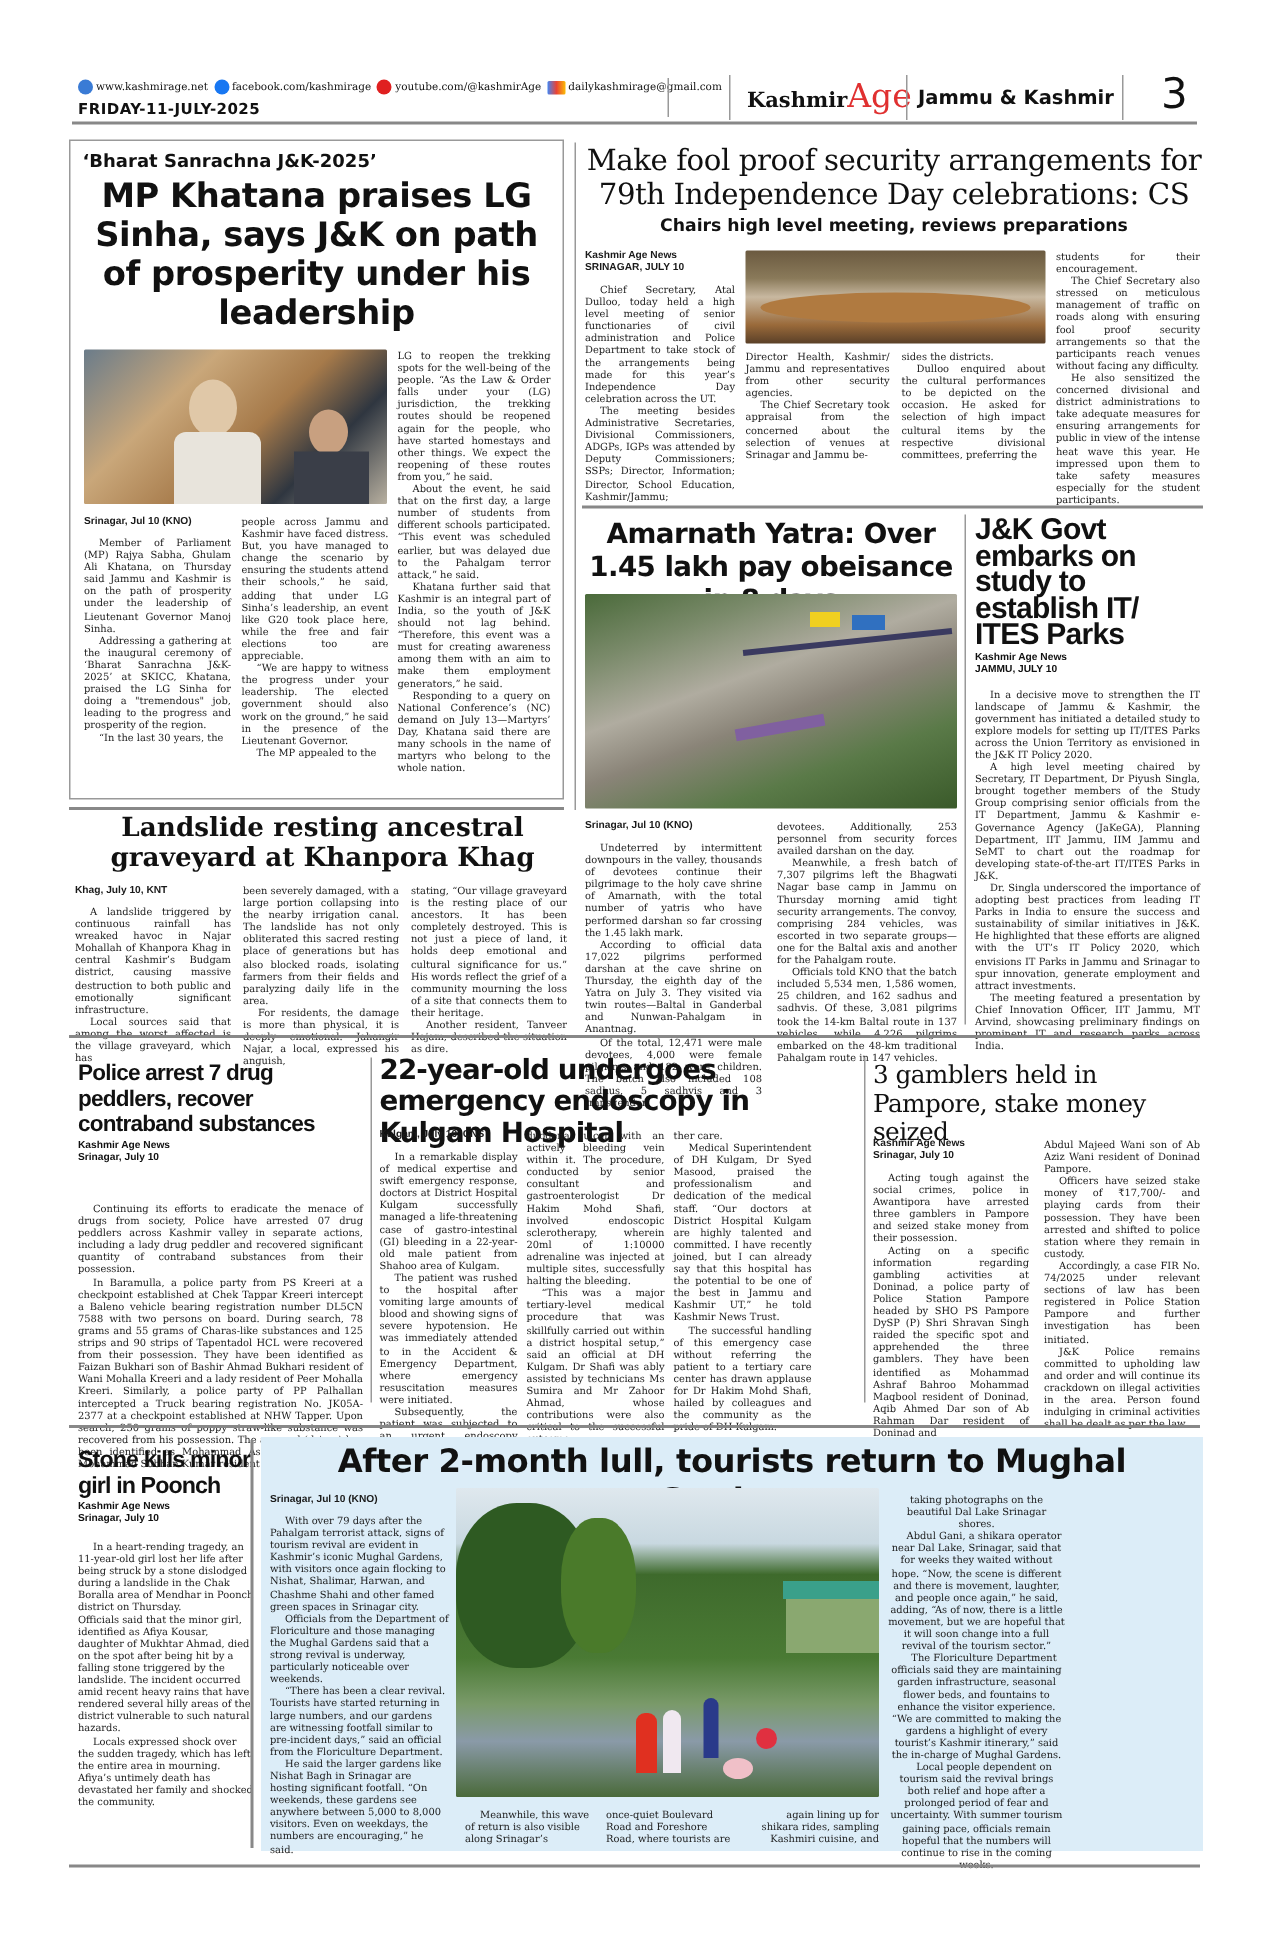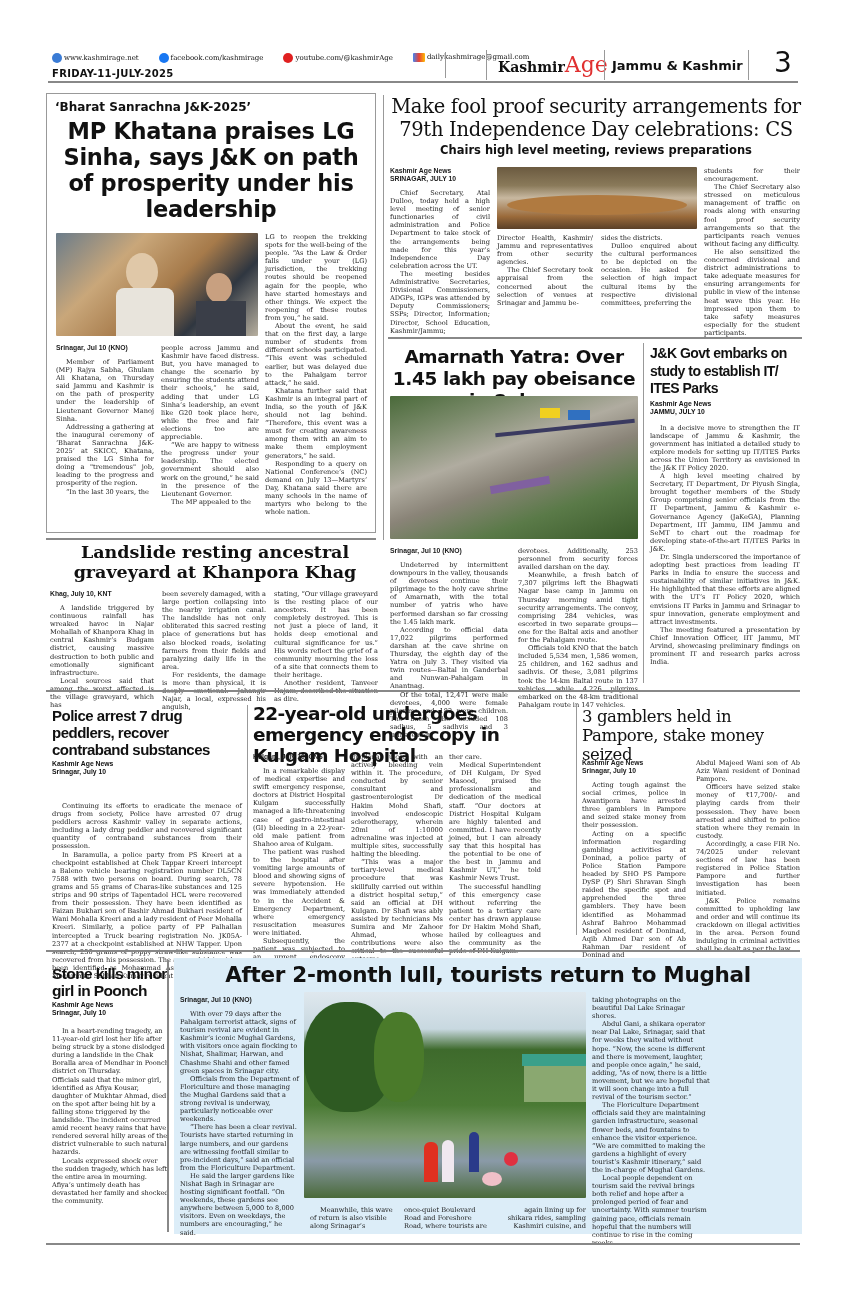--- a/index.html
+++ b/index.html
@@ -6,21 +6,21 @@
 body{width:848px;height:1292px;background:#fff;font-family:"DejaVu Serif",serif;color:#111;position:relative;overflow:hidden}
 .abs{position:absolute}
 .body-text{font-family:"DejaVu Serif",serif;font-size:6.6px;line-height:8.1px;text-align:justify;color:#1a1a1a;hyphens:auto}
 .body-text p{text-indent:10px}
 .dateline{font-family:"Liberation Sans",sans-serif;font-weight:bold;font-size:6.8px;line-height:8px;margin-bottom:6px}
 .byline{font-family:"Liberation Sans",sans-serif;font-weight:bold;font-size:6.8px;line-height:8px}
 .rule{position:absolute;background:#888;height:2px}
 .vrule{position:absolute;background:#999;width:1px}
 .photo{position:absolute;border-radius:1px;overflow:hidden}
 
-.hdr-links{position:absolute;left:52px;top:53px;font-size:7px;font-family:"DejaVu Serif",serif;display:flex;gap:20px;align-items:flex-start;white-space:nowrap}
+.hdr-links{position:absolute;left:52px;top:53px;font-size:7px;font-family:"DejaVu Serif",serif;display:flex;gap:4px;align-items:center;white-space:nowrap}
 .hdr-links span.ic{display:inline-block;width:10px;height:10px;border-radius:50%;margin-right:2px;vertical-align:middle}
 .date{position:absolute;left:52px;top:68px;font-family:"DejaVu Sans",sans-serif;font-weight:bold;font-size:10px;letter-spacing:.3px}
 .logo{position:absolute;left:498px;top:52px;font-family:"DejaVu Serif",serif;font-weight:bold;white-space:nowrap}
 .logo .k{font-size:14px;color:#111}
 .logo .a{font-size:22px;color:#e03030;font-weight:normal}
 .section{position:absolute;left:612px;top:58px;font-family:"DejaVu Sans",sans-serif;font-weight:bold;font-size:13px}
 .pageno{position:absolute;left:774px;top:46px;font-family:"DejaVu Sans",sans-serif;font-size:28px}
 </style>
 </head>
 <body>
@@ -115,21 +115,21 @@
   </div>
   <div class="body-text" style="position:absolute;left:128px;top:205px;width:120px">
     <p style="text-indent:0">devotees. Additionally, 253 personnel from security forces availed darshan on the day.</p>
     <p>Meanwhile, a fresh batch of 7,307 pilgrims left the Bhagwati Nagar base camp in Jammu on Thursday morning amid tight security arrangements. The convoy, comprising 284 vehicles, was escorted in two separate groups—one for the Baltal axis and another for the Pahalgam route.</p>
     <p>Officials told KNO that the batch included 5,534 men, 1,586 women, 25 children, and 162 sadhus and sadhvis. Of these, 3,081 pilgrims took the 14-km Baltal route in 137 vehicles, while 4,226 pilgrims embarked on the 48-km traditional Pahalgam route in 147 vehicles.</p>
   </div>
 </div>
 <div class="vrule" style="left:643px;top:343px;height:340px"></div>
 
 <div class="abs" style="left:650px;top:345px;width:150px;height:340px">
-  <div style="font-family:'Liberation Sans',sans-serif;font-weight:bold;font-size:14px;line-height:17.5px;letter-spacing:-.5px">J&amp;K Govt embarks on study to establish IT/ ITES Parks</div>
+  <div style="font-family:'Liberation Sans',sans-serif;font-weight:bold;font-size:20px;line-height:17.5px;letter-spacing:-.5px">J&amp;K Govt embarks on study to establish IT/ ITES Parks</div>
   <div class="byline" style="margin-top:2px">Kashmir Age News</div>
   <div class="dateline">JAMMU, JULY 10</div>
   <div class="body-text" style="margin-top:8px">
     <p>In a decisive move to strengthen the IT landscape of Jammu &amp; Kashmir, the government has initiated a detailed study to explore models for setting up IT/ITES Parks across the Union Territory as envisioned in the J&amp;K IT Policy 2020.</p>
     <p>A high level meeting chaired by Secretary, IT Department, Dr Piyush Singla, brought together members of the Study Group comprising senior officials from the IT Department, Jammu &amp; Kashmir e-Governance Agency (JaKeGA), Planning Department, IIT Jammu, IIM Jammu and SeMT to chart out the roadmap for developing state-of-the-art IT/ITES Parks in J&amp;K.</p>
     <p>Dr. Singla underscored the importance of adopting best practices from leading IT Parks in India to ensure the success and sustainability of similar initiatives in J&amp;K. He highlighted that these efforts are aligned with the UT’s IT Policy 2020, which envisions IT Parks in Jammu and Srinagar to spur innovation, generate employment and attract investments.</p>
     <p>The meeting featured a presentation by Chief Innovation Officer, IIT Jammu, MT Arvind, showcasing preliminary findings on prominent IT and research parks across India.</p>
   </div>
 </div>
 
@@ -234,20 +234,20 @@
   </div>
   <div class="body-text" style="position:absolute;left:136px;top:248px;width:88px;text-align:left">
       <p>Meanwhile, this wave of return is also visible along Srinagar’s</p>
     </div>
   <div class="body-text" style="position:absolute;left:230px;top:248px;width:88px;text-align:left">
       <p style="text-indent:0">once-quiet Boulevard Road and Foreshore Road, where tourists are</p>
     </div>
   <div class="body-text" style="position:absolute;left:324px;top:248px;width:88px;text-align:right">
       <p style="text-indent:0">again lining up for shikara rides, sampling Kashmiri cuisine, and</p>
     </div>
-  <div class="body-text" style="position:absolute;left:418px;top:38px;width:118px;text-align:left">
+  <div class="body-text" style="position:absolute;left:418px;top:38px;width:118px;text-align:center">
     <p style="text-indent:0">taking photographs on the beautiful Dal Lake Srinagar shores.</p>
     <p>Abdul Gani, a shikara operator near Dal Lake, Srinagar, said that for weeks they waited without hope. “Now, the scene is different and there is movement, laughter, and people once again,” he said, adding, “As of now, there is a little movement, but we are hopeful that it will soon change into a full revival of the tourism sector.”</p>
     <p>The Floriculture Department officials said they are maintaining garden infrastructure, seasonal flower beds, and fountains to enhance the visitor experience. “We are committed to making the gardens a highlight of every tourist’s Kashmir itinerary,” said the in-charge of Mughal Gardens.</p>
     <p>Local people dependent on tourism said the revival brings both relief and hope after a prolonged period of fear and uncertainty. With summer tourism gaining pace, officials remain hopeful that the numbers will continue to rise in the coming weeks.</p>
   </div>
 </div>
 <div class="rule" style="left:46px;top:1243px;width:754px;height:1.5px"></div>
 
 </body></html>

